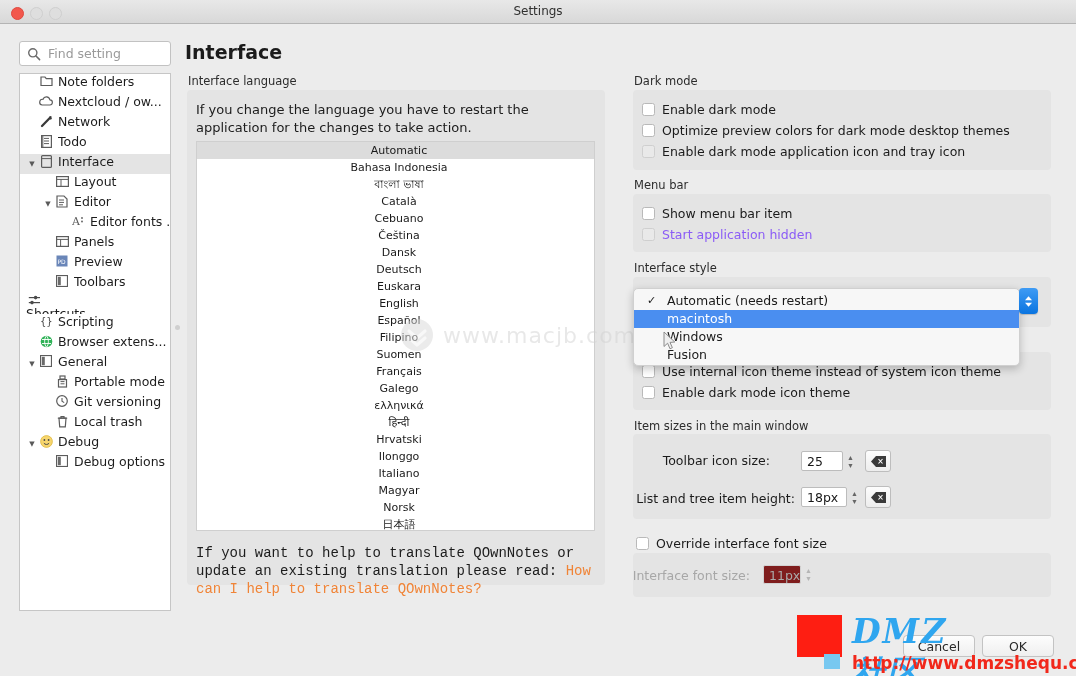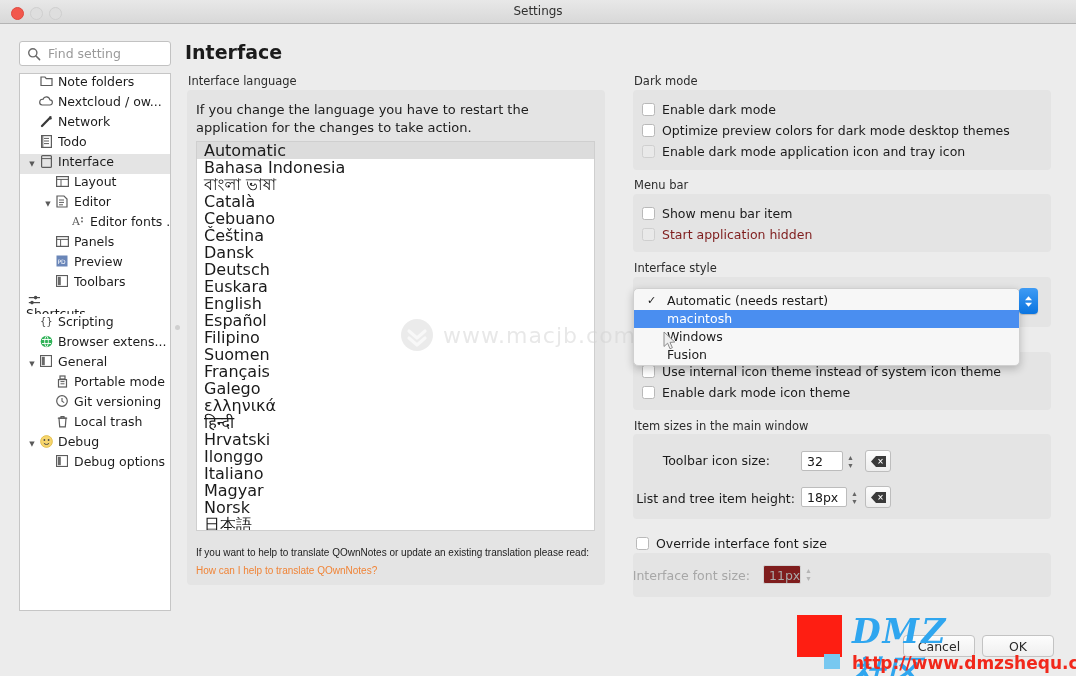--- a/index.html
+++ b/index.html
@@ -112,41 +112,42 @@
     position: absolute; left: 196px; top: 141px;
     width: 399px; height: 390px;
     background: #ffffff;
     border: 1px solid #cfcfcf;
     box-sizing: border-box;
     overflow: hidden;
   }
   .lang-item {
     height: 17px; line-height: 17px;
     padding-left: 7px;
-    font-size: 16px; color: #1a1a1a;
-    font-family: "DejaVu Sans", sans-serif;
+    font-size: 11px; color: #1a1a1a;
+    font-family: "DejaVu Sans", sans-serif;
+    text-align: center;
   }
   .lang-item.selected { background: #dcdcdc; }
 
   .translate-note {
     position: absolute; left: 196px; top: 544px; width: 400px;
-    font-size: 10px; color: #1c1c1c; line-height: 18px;
-    font-family: Liberation Sans, sans-serif;
+    font-size: 14px; color: #1c1c1c; line-height: 18px;
+    font-family: Liberation Mono, monospace;
   }
   .translate-link { color: #f08437; }
 
   
   .cb-row {
     position: absolute;
     display: flex; align-items: center;
     font-size: 12.5px; color: #1b1b1b;
     font-family: "DejaVu Sans", sans-serif;
     white-space: nowrap;
   }
-  .cb-row.disabled { color: #7f1d1d; text-align: center; }
+  .cb-row.disabled { color: #8b5cf6; text-align: center; }
   .cb {
     width: 13px; height: 13px; min-width: 13px;
     background: #ffffff;
     border: 1px solid #b9b9b9;
     border-radius: 2.5px;
     margin-right: 7px;
     box-sizing: border-box;
   }
   .cb.dim { background: #e9e9e9; border-color: #cfcfcf; }
 
@@ -563,21 +564,21 @@
   </div>
   <div class="cb-row" style="left:642px; top:385px;">
     <span class="cb"></span>
     <span>Enable dark mode icon theme</span>
   </div>
 
   <div class="group-label" style="left:634px; top:419px;">Item sizes in the main window</div>
   <div class="group-box" style="left:633px; top:434px; width:418px; height:85px;"></div>
 
   <div class="spin-label" style="left:620px; top:453px; width:150px;">Toolbar icon size:</div>
-  <div class="spin-field" style="left:801px; top:451px; width:42px; height:20px;">32</div>
+  <div class="spin-field" style="left:801px; top:451px; width:42px; height:20px;">25</div>
   <div class="spin-arrows" style="left:845px; top:452px; height:19px;">
       <span>▲</span>
       <span>▼</span>
     </div>
   <div class="reset-btn" style="left:865px; top:450px;">
     <svg width="15" height="11" viewBox="0 0 15 11">
       <path d="M5 0 L15 0 L15 11 L5 11 L0 5.5 Z" fill="#3a3a3a"></path>
       <path d="M7.5 3 L11.5 7.5 M11.5 3 L7.5 7.5" stroke="#ffffff" stroke-width="1.1"></path>
     </svg>
   </div>

